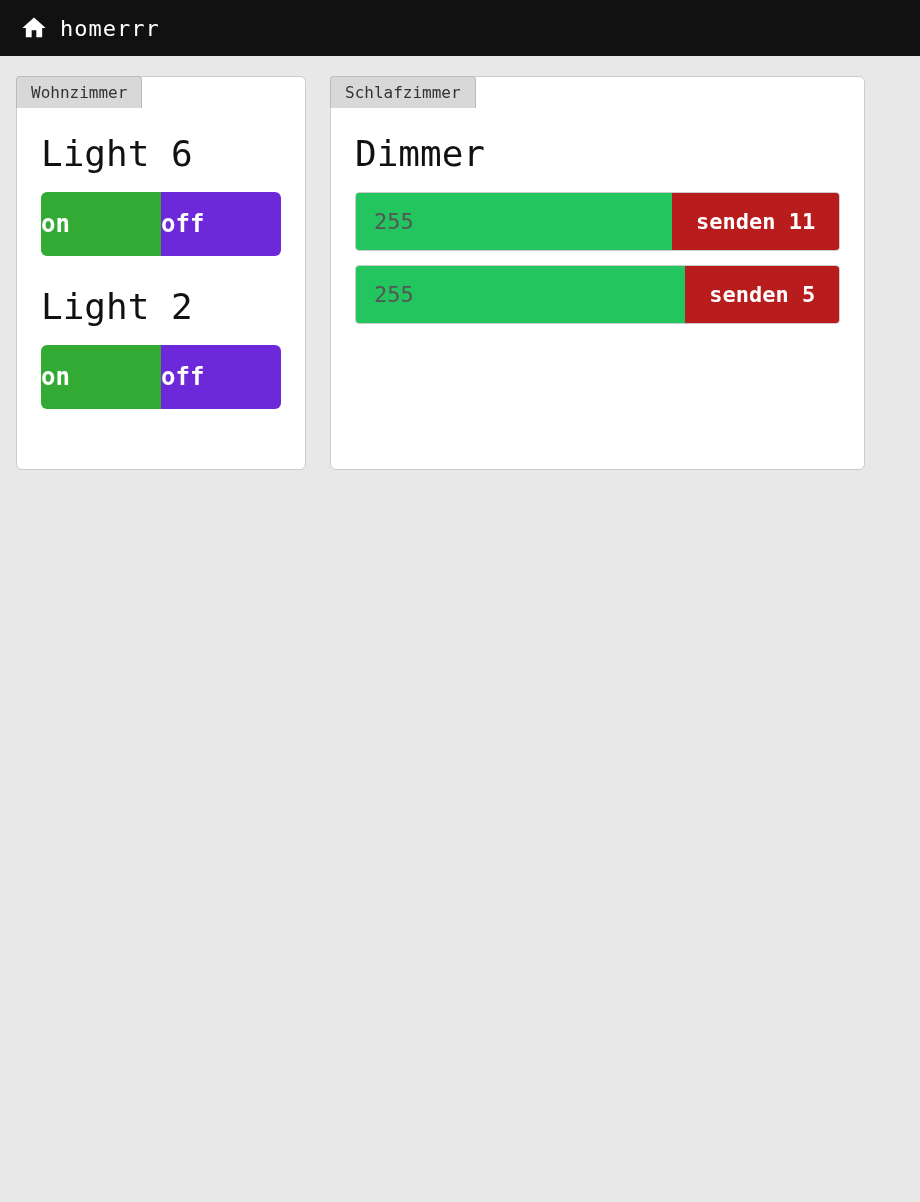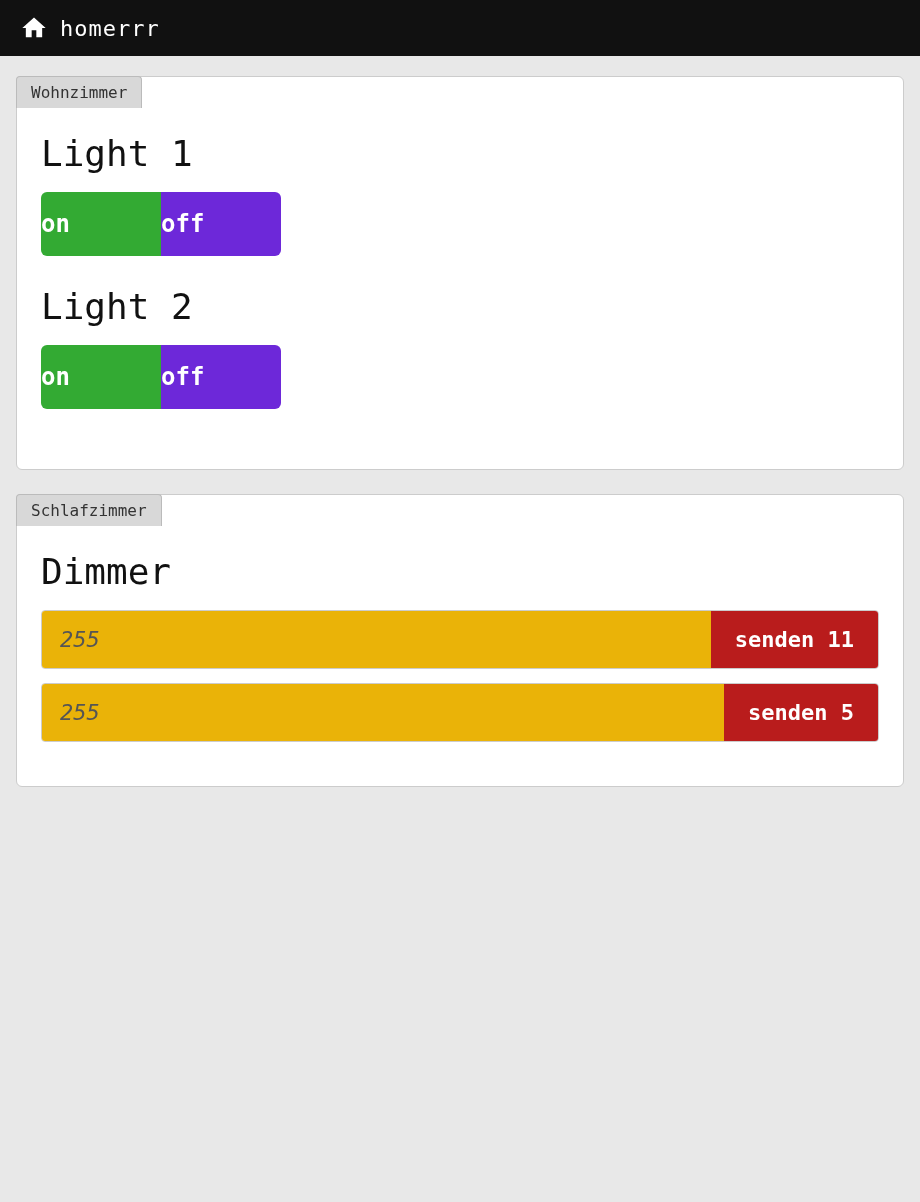--- a/index.html
+++ b/index.html
@@ -34,21 +34,21 @@
       font-size: 22px;
       font-weight: normal;
       letter-spacing: 1px;
       color: white;
     }
 
     
     .main {
       padding: 20px 16px;
       display: flex;
-      flex-direction: column;
+      flex-direction: row;
       gap: 24px;
     }
 
     
     .room-card {
       background-color: #ffffff;
       border: 1px solid #cccccc;
       border-radius: 6px;
       position: relative;
       padding: 20px 24px 30px 24px;
@@ -120,22 +120,21 @@
     }
 
     .dimmer-input {
       flex: 1;
       padding: 16px 18px;
       font-size: 22px;
       font-family: monospace;
       color: #555;
       border: none;
       outline: none;
-      background: #eab308;
-      font-style: italic;
+      background: #22c55e;
     }
 
     .senden-btn {
       background-color: #b91c1c;
       color: white;
       font-size: 22px;
       font-weight: bold;
       font-family: monospace;
       border: none;
       padding: 16px 24px;
@@ -161,21 +160,21 @@
   <span class="header-title">homerrr</span>
 </header>
 
 <div class="main">
 
   <div class="room-card">
     <div class="room-tab">Wohnzimmer</div>
     <div class="room-content">
 
       <div class="device-section">
-        <div class="device-name">Light 1</div>
+        <div class="device-name">Light 6</div>
         <div class="toggle-group">
           <button class="toggle-btn on">on</button>
           <button class="toggle-btn off">off</button>
         </div>
       </div>
 
       <div class="device-section">
         <div class="device-name">Light 2</div>
         <div class="toggle-group">
           <button class="toggle-btn on">on</button>

